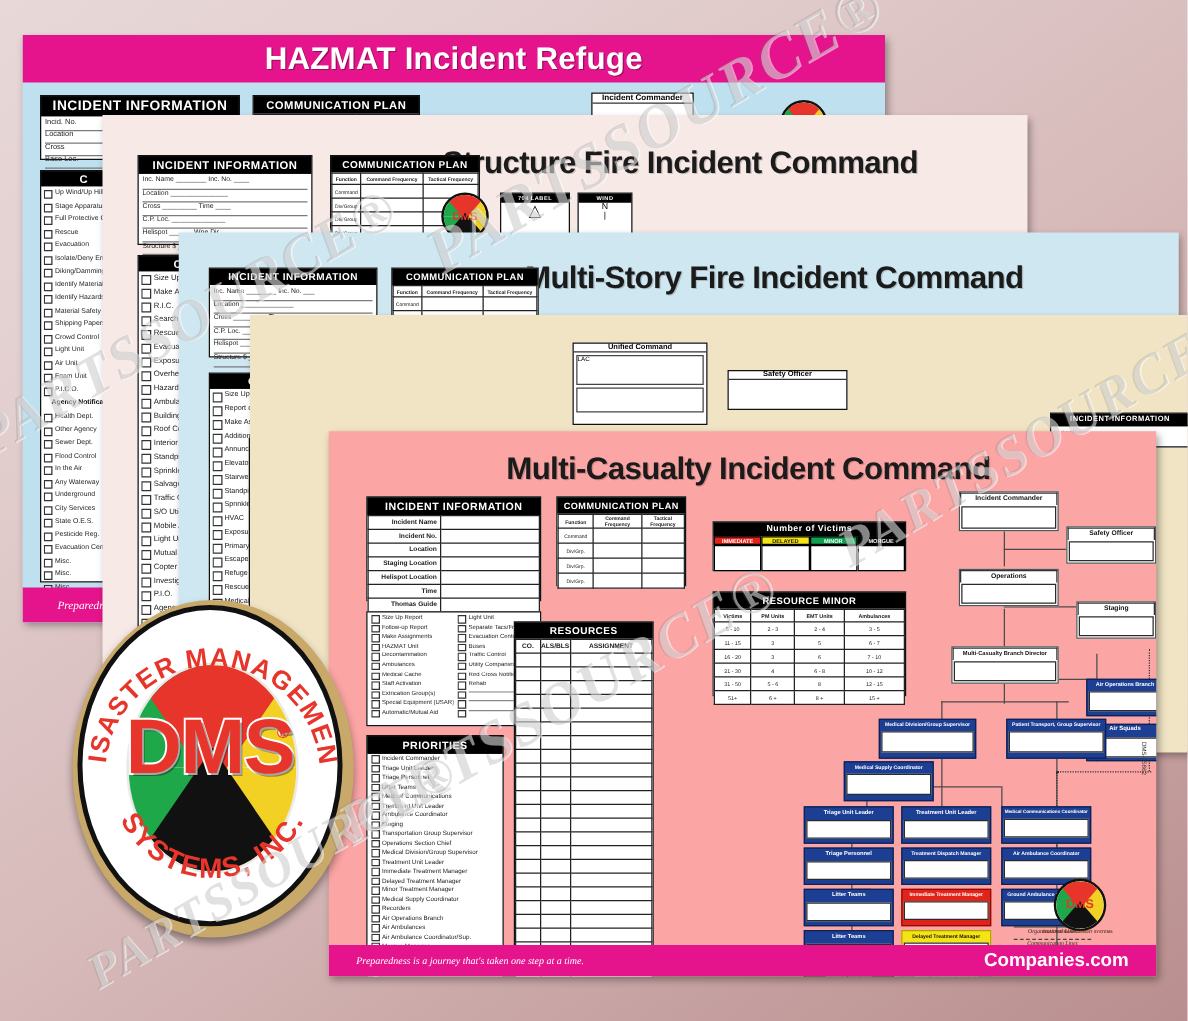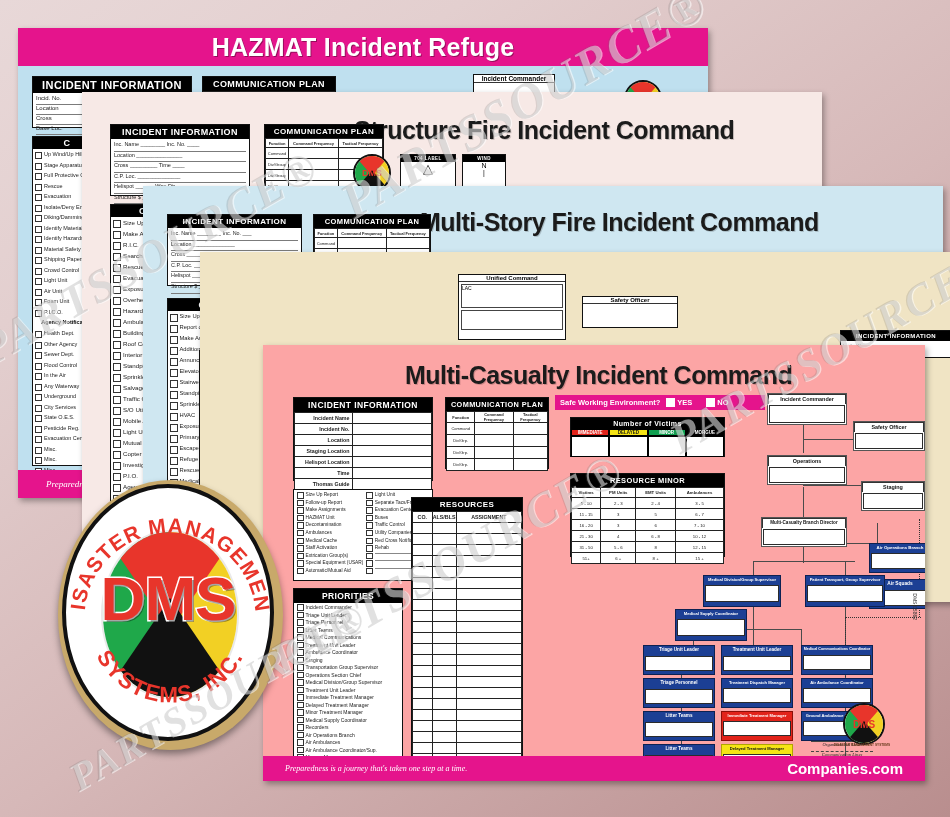--- a/index.html
+++ b/index.html
@@ -811,31 +811,20 @@
             </tr>
         <tr>
               <td style="height:11px;">Div/Grp.</td>
               <td></td>
               <td></td>
             </tr>
       </tbody>
         </table>
     </div>
 
-    <div style="position:absolute;left:292px;top:50px;width:200px;height:15px;background:#e5148c;display:flex;align-items:center;padding:0 5px;gap:6px;">
-      <span style="color:#fff;font-size:7.5px;font-weight:bold;">Safe Working Environment?</span>
-      <span style="display:inline-flex;align-items:center;gap:2px;">
-        <i style="width:7px;height:7px;background:#fff;border:1px solid #fff;display:inline-block;"></i>
-        <span style="color:#fff;font-size:7.5px;font-weight:bold;">YES</span>
-      </span>
-      <span style="display:inline-flex;align-items:center;gap:2px;margin-left:8px;">
-        <i style="width:7px;height:7px;background:#fff;border:1px solid #fff;display:inline-block;"></i>
-        <span style="color:#fff;font-size:7.5px;font-weight:bold;">NO</span>
-      </span>
-    </div>
 
     <div class="panel" style="left:307px;top:72px;width:155px;height:40px;position:absolute;">
       <div class="hdr" style="font-size:7px;padding:1px 0;">Number of Victims</div>
       <div style="display:flex;">
         <div style="flex:1;background:#e2231a;color:#fff;font-size:4.5px;font-weight:bold;text-align:center;border:1px solid #000;">IMMEDIATE</div>
         <div style="flex:1;background:#f5e415;color:#111;font-size:4.5px;font-weight:bold;text-align:center;border:1px solid #000;">DELAYED</div>
         <div style="flex:1;background:#0f9f4f;color:#fff;font-size:4.5px;font-weight:bold;text-align:center;border:1px solid #000;">MINOR</div>
         <div style="flex:1;background:#000;color:#fff;font-size:4.5px;font-weight:bold;text-align:center;border:1px solid #000;">MORGUE</div>
       </div>
       <div style="display:flex;">

